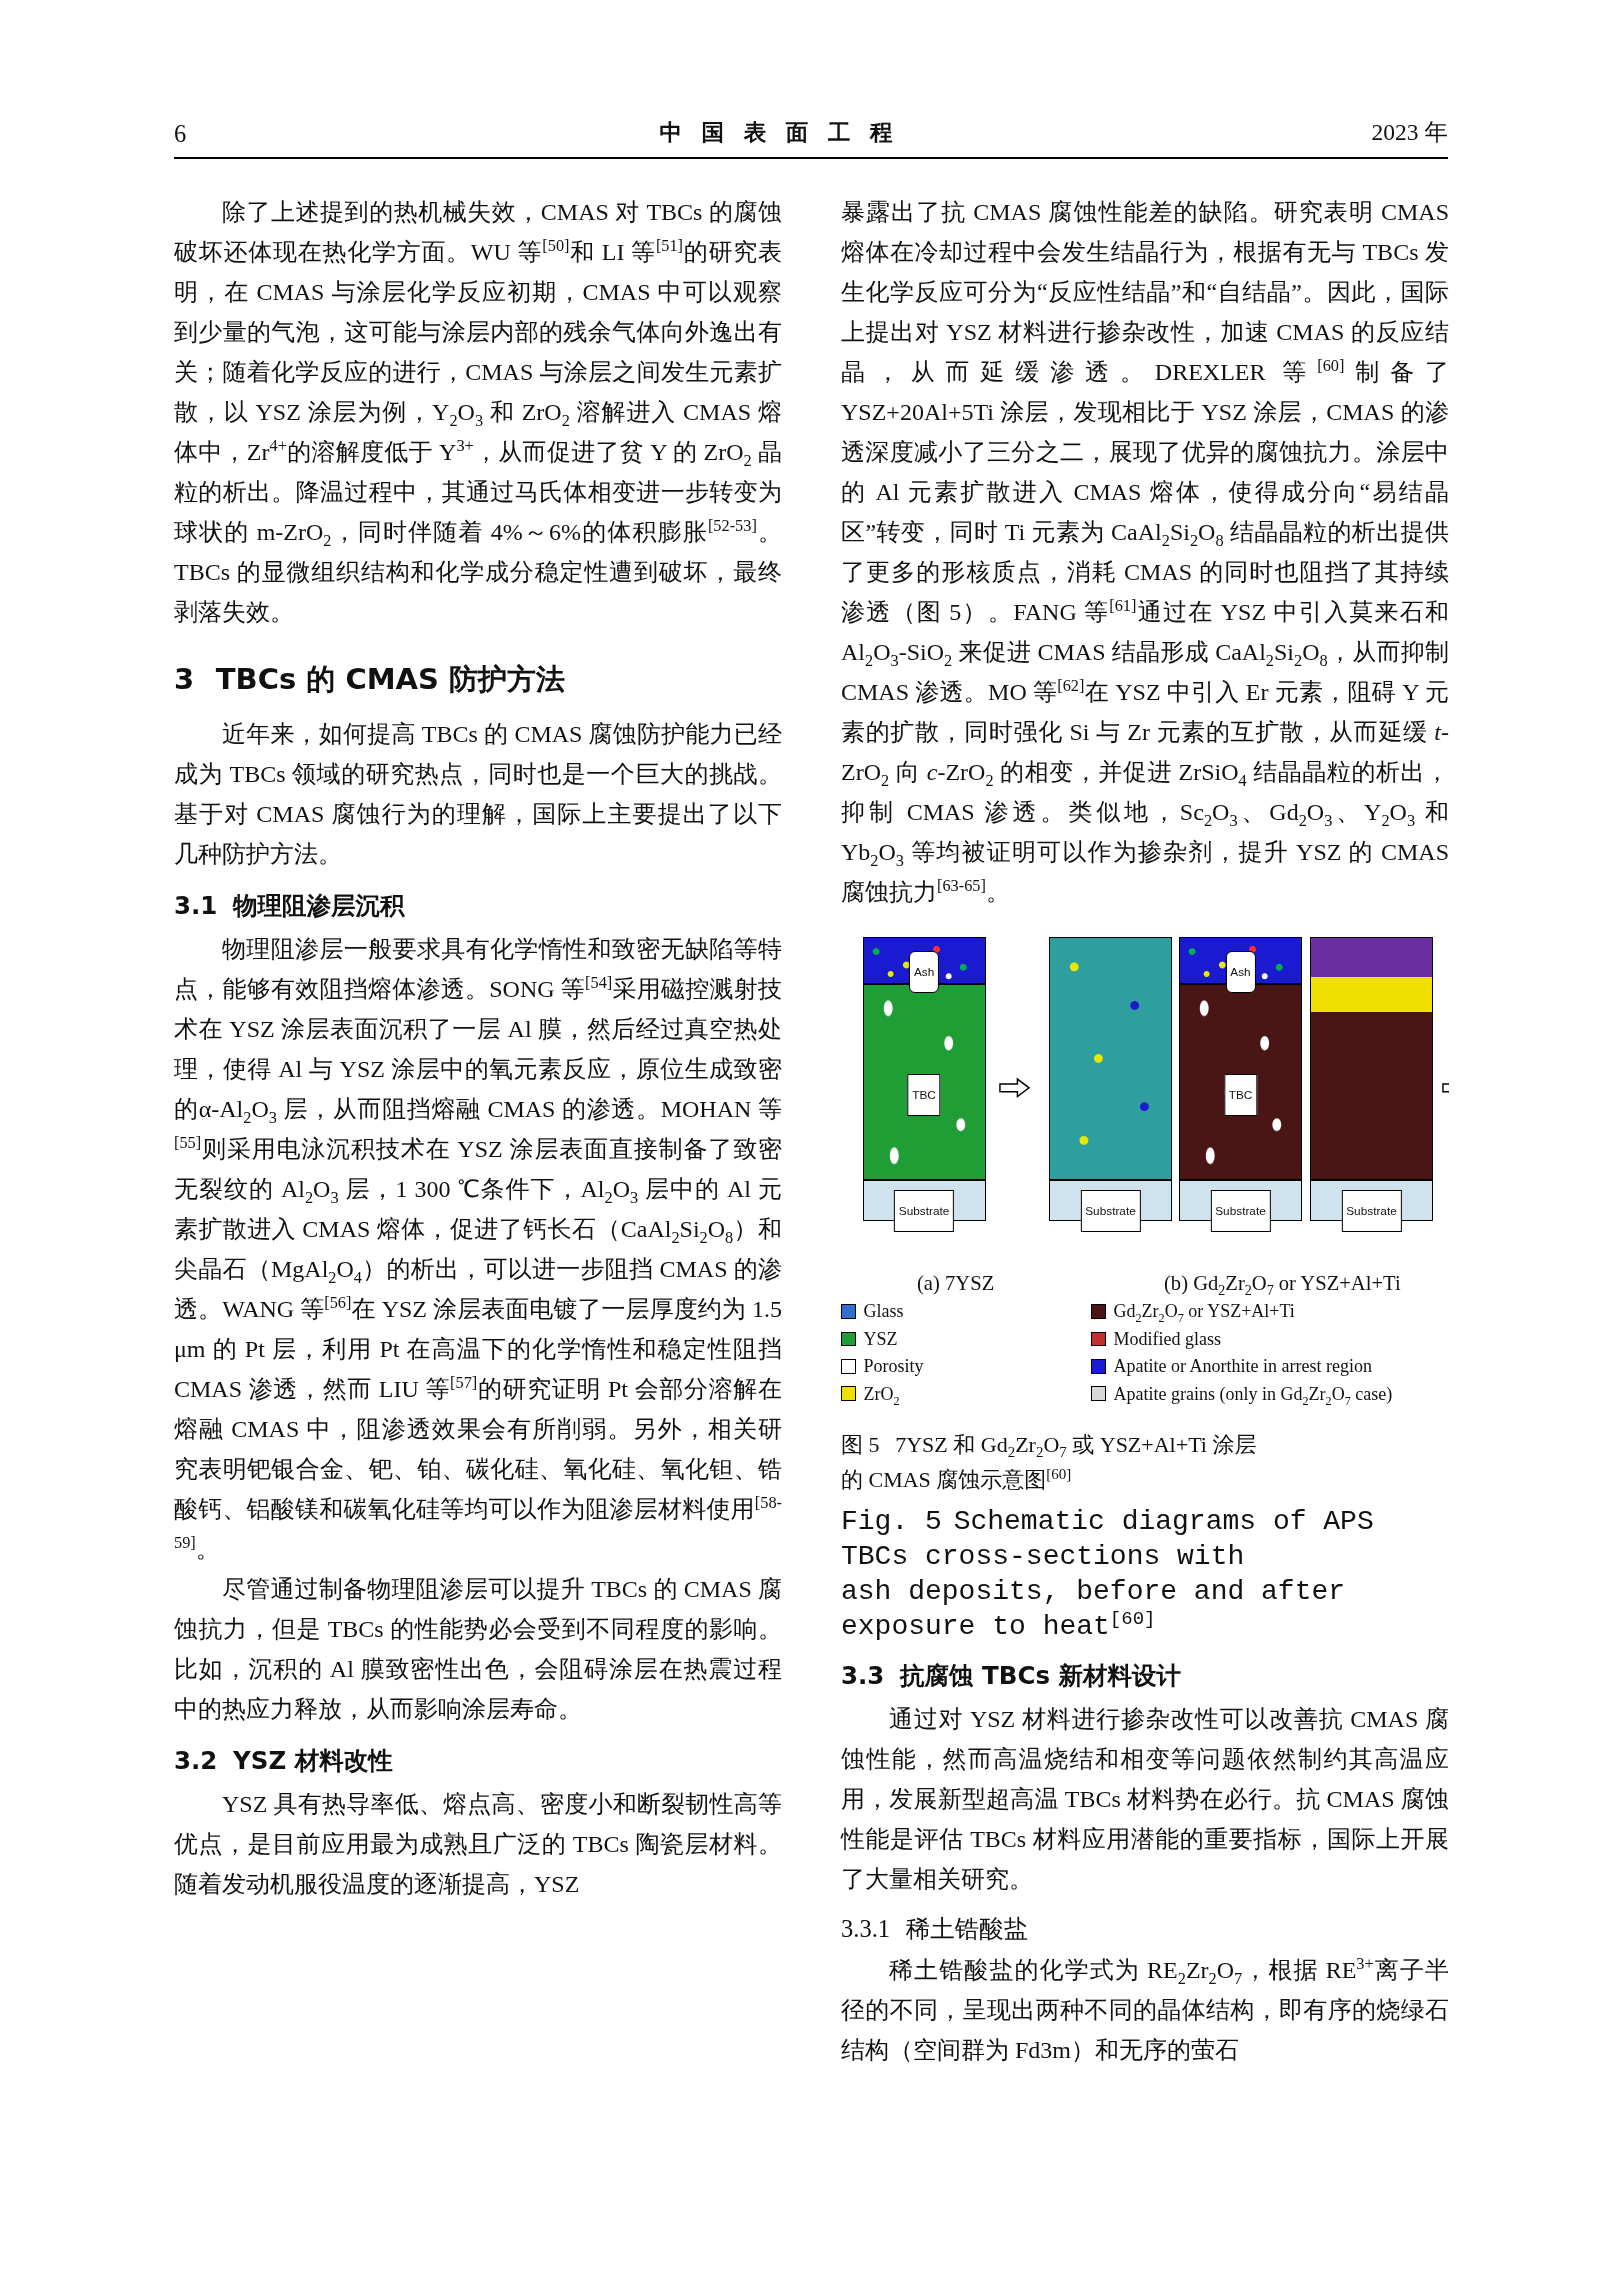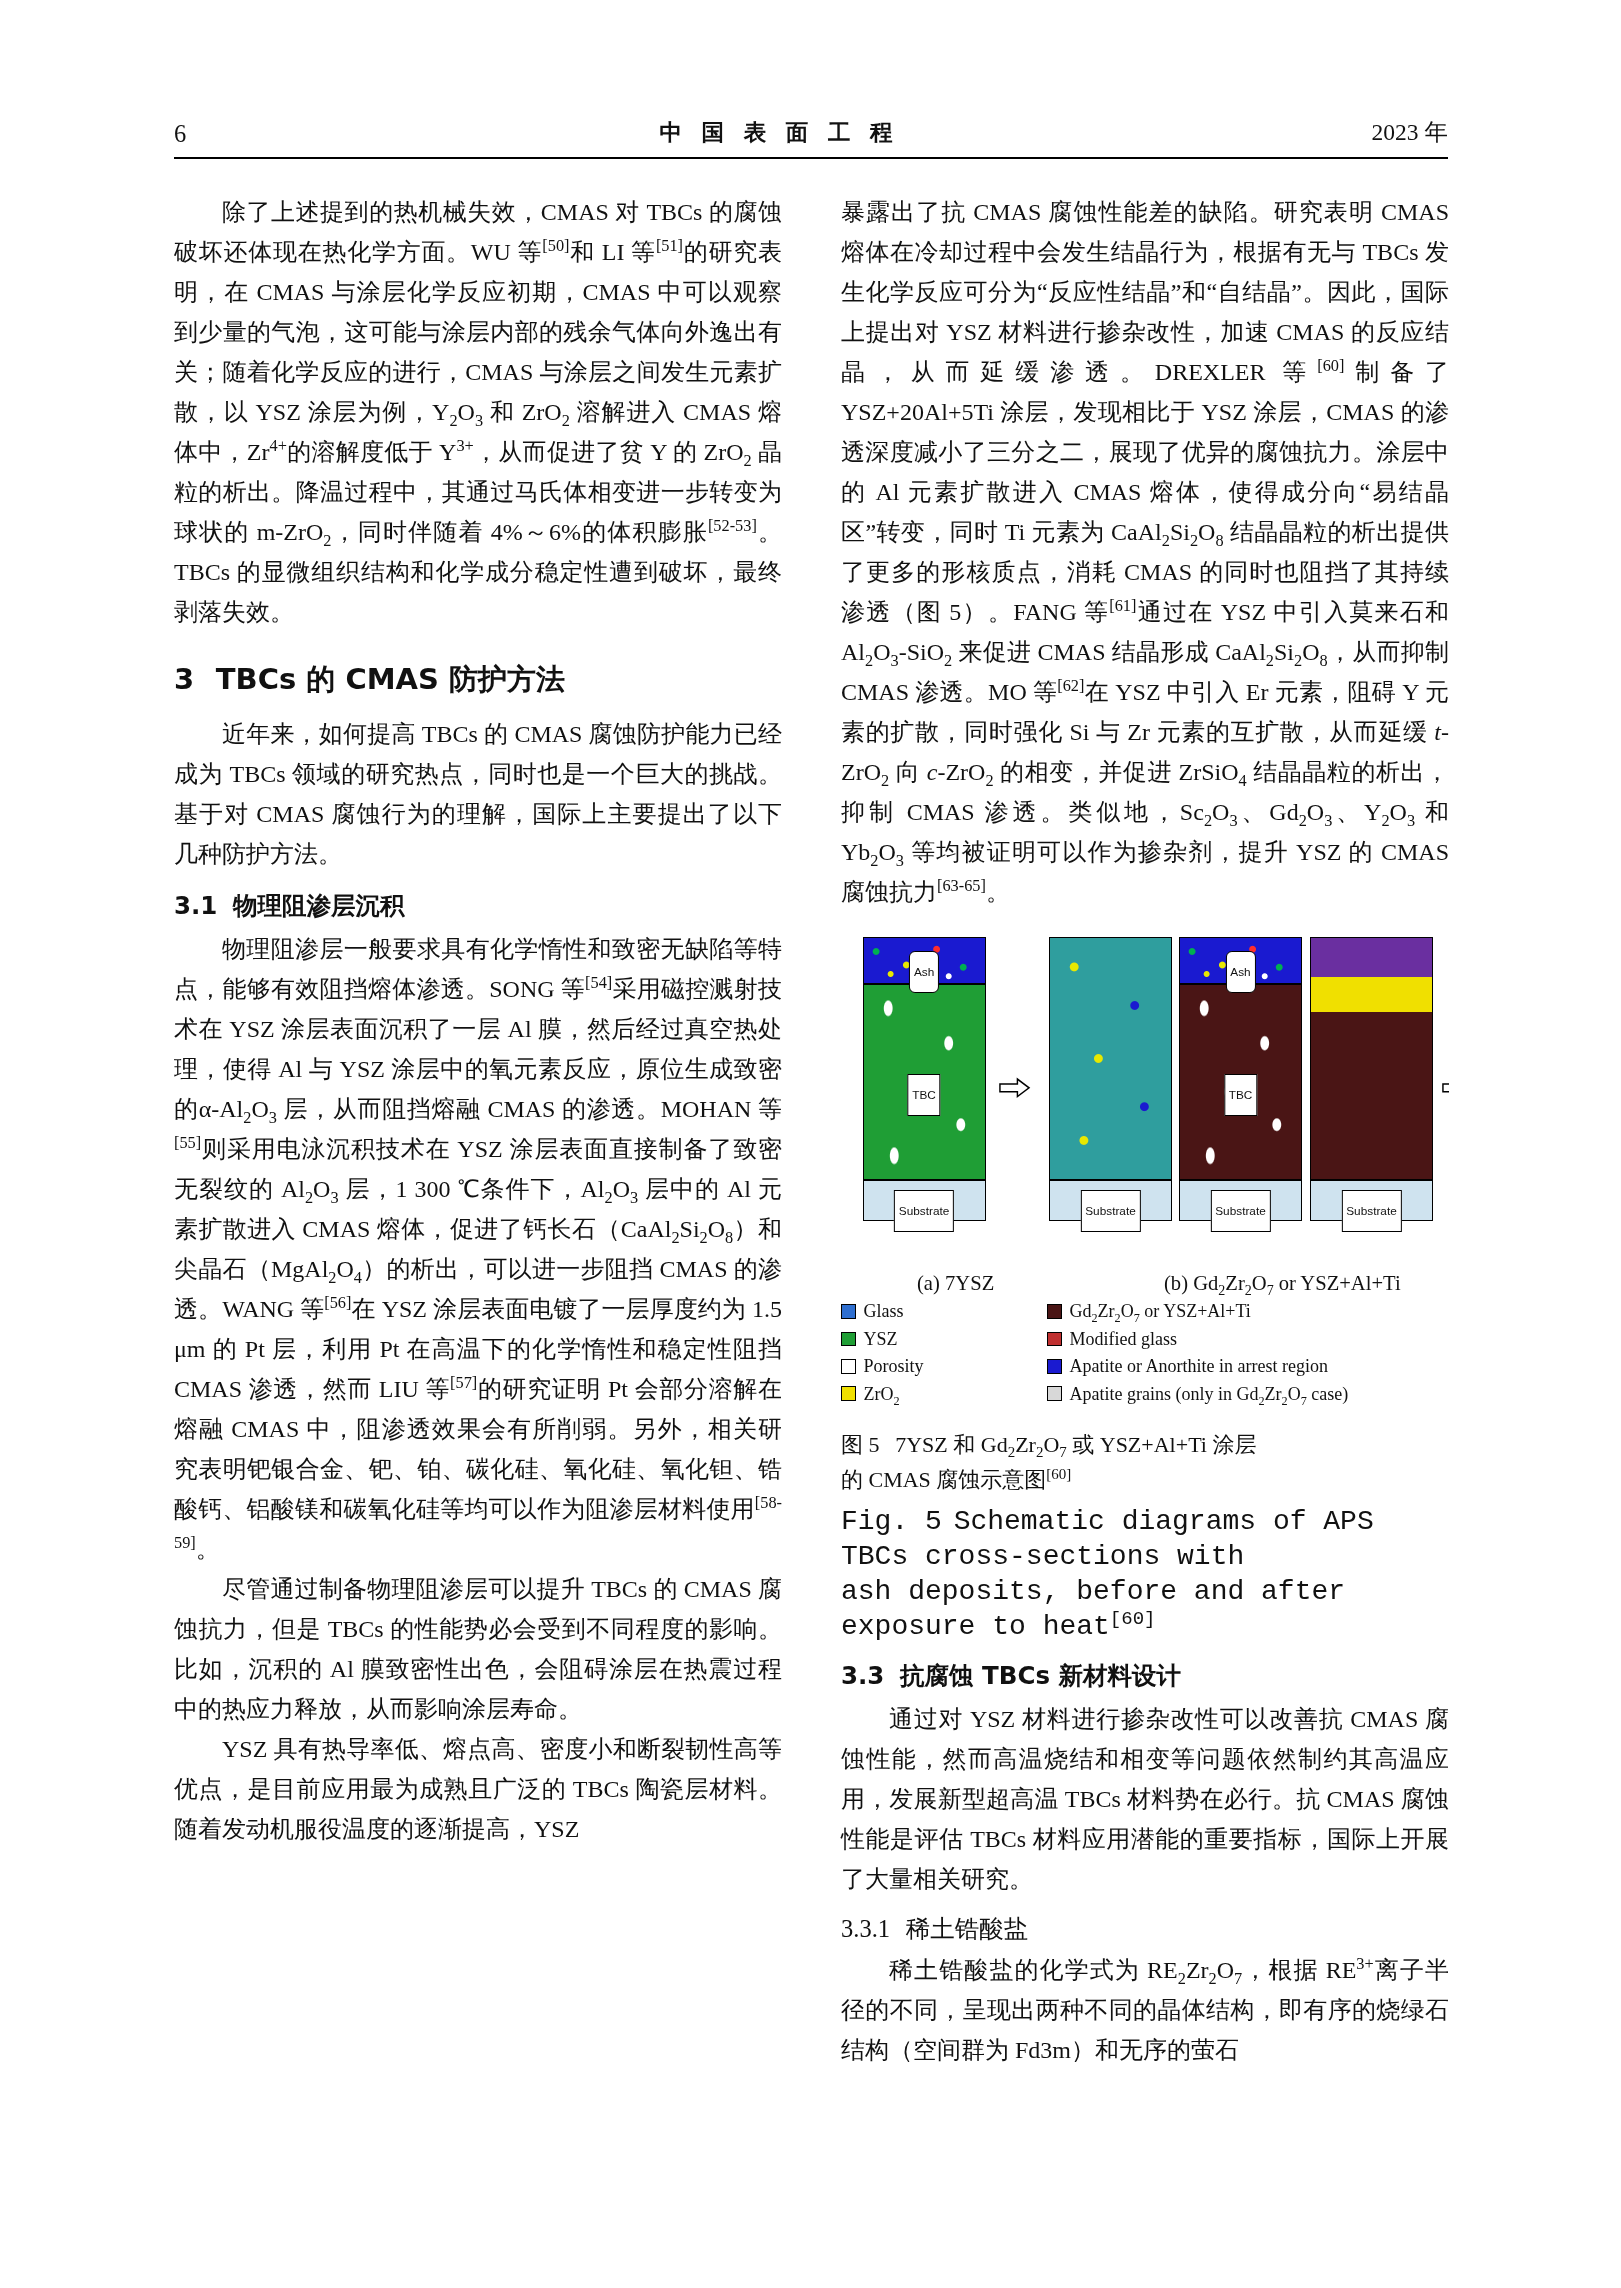--- a/index.html
+++ b/index.html
@@ -171,21 +171,21 @@
     font-family:"Liberation Serif", serif;
   }
   .fig-caption-ab span{position:absolute;}
   .cap-a{left:76px;}
   .cap-b{left:323px;}
   .legend{
     margin-top:7.8px;width:608px;
     font-size:18px;line-height:24.5px;
     font-family:"Liberation Serif", serif;
   }
-  .legend-row{display:flex;}
+  .legend-row{display:flex;gap:44px;}
   .legend-col{width:auto;}
   .lgcol1{width:206px;}
   .lg-item{display:flex;align-items:center;margin-bottom:2.9px;}
   .sw{width:12.7px;height:12.7px;border:1px solid #000;margin-right:7.8px;flex:none;}
   .fig-title{
     margin-top:17.6px;font-size:22px;line-height:35px;
   }
   .fig-title .tnum{margin-right:15.7px;}
   .fig-title-en{
     margin-top:7.8px;text-align:left;font-size:28px;line-height:35px;
@@ -216,20 +216,23 @@
     <p class="ind">近年来，如何提高 TBCs 的 CMAS 腐蚀防护能力已经成为 TBCs 领域的研究热点，同时也是一个巨大的挑战。基于对 CMAS 腐蚀行为的理解，国际上主要提出了以下几种防护方法。</p>
 
     <div class="h2">
       <span class="num">3.1</span><span>物理阻渗层沉积</span>
     </div>
 
     <p class="ind">物理阻渗层一般要求具有化学惰性和致密无缺陷等特点，能够有效阻挡熔体渗透。SONG 等<sup>[54]</sup>采用磁控溅射技术在 YSZ 涂层表面沉积了一层 Al 膜，然后经过真空热处理，使得 Al 与 YSZ 涂层中的氧元素反应，原位生成致密的α-Al<sub>2</sub>O<sub>3</sub> 层，从而阻挡熔融 CMAS 的渗透。MOHAN 等<sup>[55]</sup>则采用电泳沉积技术在 YSZ 涂层表面直接制备了致密无裂纹的 Al<sub>2</sub>O<sub>3</sub> 层，1 300 ℃条件下，Al<sub>2</sub>O<sub>3</sub> 层中的 Al 元素扩散进入 CMAS 熔体，促进了钙长石（CaAl<sub>2</sub>Si<sub>2</sub>O<sub>8</sub>）和尖晶石（MgAl<sub>2</sub>O<sub>4</sub>）的析出，可以进一步阻挡 CMAS 的渗透。WANG 等<sup>[56]</sup>在 YSZ 涂层表面电镀了一层厚度约为 1.5 μm 的 Pt 层，利用 Pt 在高温下的化学惰性和稳定性阻挡 CMAS 渗透，然而 LIU 等<sup>[57]</sup>的研究证明 Pt 会部分溶解在熔融 CMAS 中，阻渗透效果会有所削弱。另外，相关研究表明钯银合金、钯、铂、碳化硅、氧化硅、氧化钽、锆酸钙、铝酸镁和碳氧化硅等均可以作为阻渗层材料使用<sup>[58-59]</sup>。</p>
 
     <p class="ind">尽管通过制备物理阻渗层可以提升 TBCs 的 CMAS 腐蚀抗力，但是 TBCs 的性能势必会受到不同程度的影响。比如，沉积的 Al 膜致密性出色，会阻碍涂层在热震过程中的热应力释放，从而影响涂层寿命。</p>
 
+    <div class="h2">
+      <span class="num">3.2</span><span>YSZ 材料改性</span>
+    </div>
 
     <p class="ind">YSZ 具有热导率低、熔点高、密度小和断裂韧性高等优点，是目前应用最为成熟且广泛的 TBCs 陶瓷层材料。随着发动机服役温度的逐渐提高，YSZ</p>
   </div>
 
   <div class="col col-right">
 
     <p>暴露出了抗 CMAS 腐蚀性能差的缺陷。研究表明 CMAS 熔体在冷却过程中会发生结晶行为，根据有无与 TBCs 发生化学反应可分为“反应性结晶”和“自结晶”。因此，国际上提出对 YSZ 材料进行掺杂改性，加速 CMAS 的反应结晶，从而延缓渗透。DREXLER 等<sup>[60]</sup>制备了 YSZ+20Al+5Ti 涂层，发现相比于 YSZ 涂层，CMAS 的渗透深度减小了三分之二，展现了优异的腐蚀抗力。涂层中的 Al 元素扩散进入 CMAS 熔体，使得成分向“易结晶区”转变，同时 Ti 元素为 CaAl<sub>2</sub>Si<sub>2</sub>O<sub>8</sub> 结晶晶粒的析出提供了更多的形核质点，消耗 CMAS 的同时也阻挡了其持续渗透（图 5）。FANG 等<sup>[61]</sup>通过在 YSZ 中引入莫来石和 Al<sub>2</sub>O<sub>3</sub>-SiO<sub>2</sub> 来促进 CMAS 结晶形成 CaAl<sub>2</sub>Si<sub>2</sub>O<sub>8</sub>，从而抑制 CMAS 渗透。MO 等<sup>[62]</sup>在 YSZ 中引入 Er 元素，阻碍 Y 元素的扩散，同时强化 Si 与 Zr 元素的互扩散，从而延缓 <i>t</i>-ZrO<sub>2</sub> 向 <i>c</i>-ZrO<sub>2</sub> 的相变，并促进 ZrSiO<sub>4</sub> 结晶晶粒的析出，抑制 CMAS 渗透。类似地，Sc<sub>2</sub>O<sub>3</sub>、Gd<sub>2</sub>O<sub>3</sub>、Y<sub>2</sub>O<sub>3</sub> 和 Yb<sub>2</sub>O<sub>3</sub> 等均被证明可以作为掺杂剂，提升 YSZ 的 CMAS 腐蚀抗力<sup>[63-65]</sup>。</p>
 
     <div class="figure">
       <div class="fig-img">

